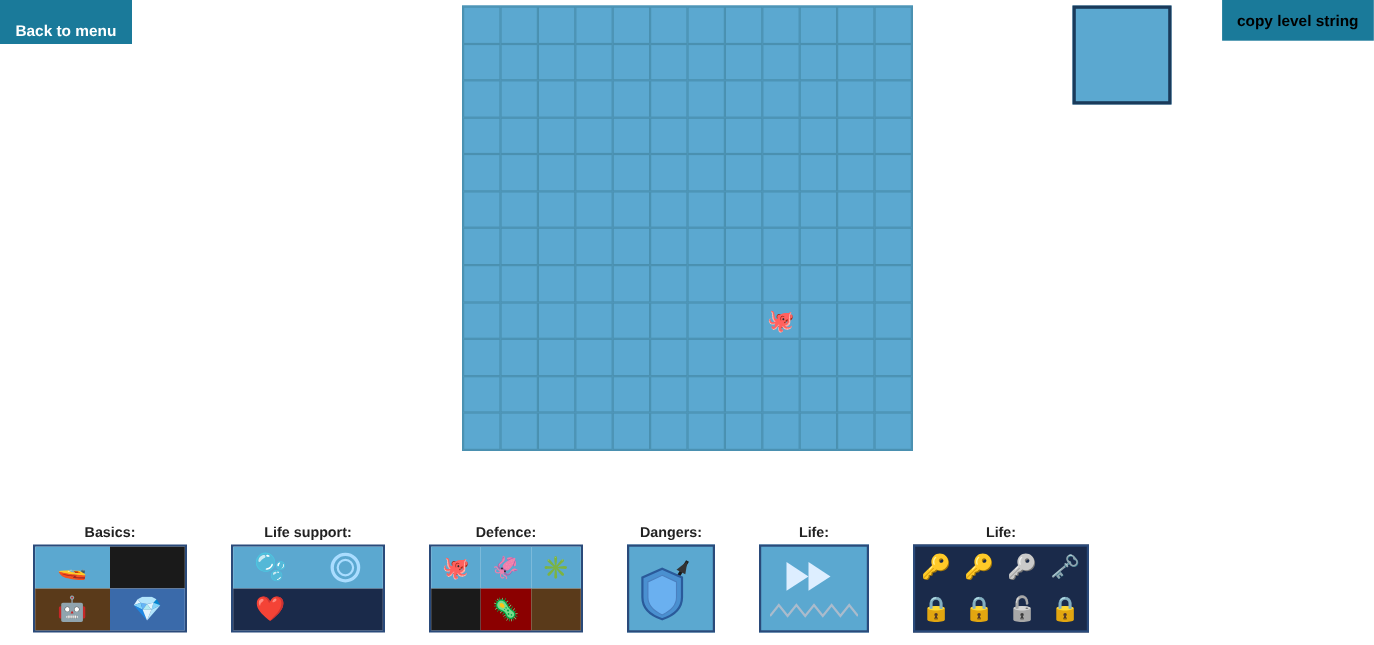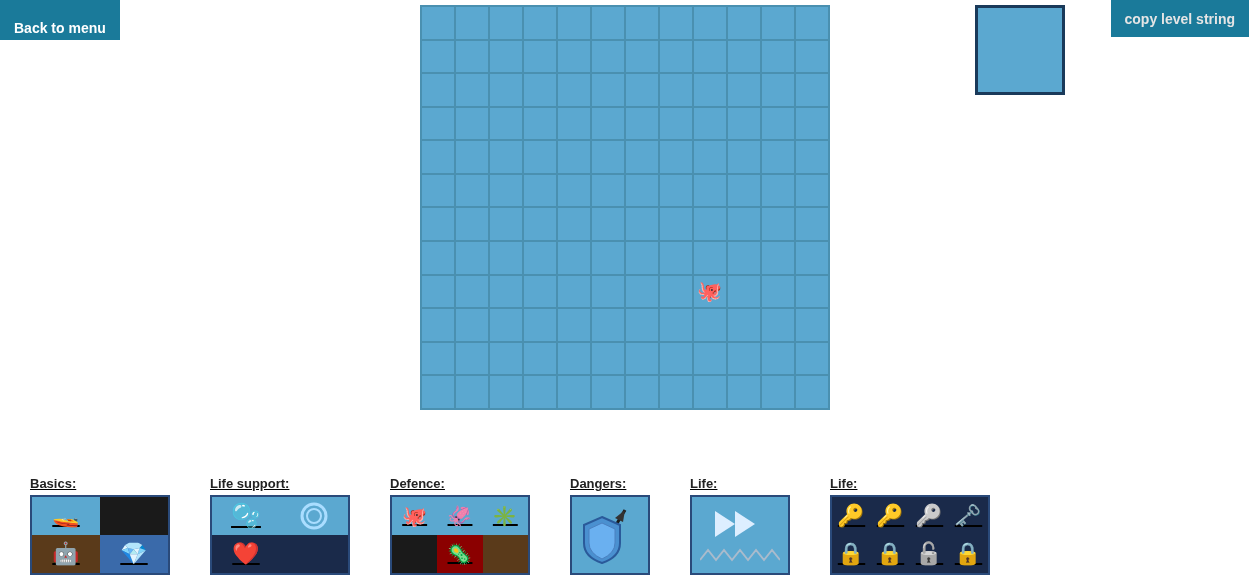--- a/index.html
+++ b/index.html
@@ -25,21 +25,21 @@
       cursor: pointer;
       font-weight: bold;
       height: 37px;
     }
 
     .copy-btn {
       position: absolute;
       top: 0;
       right: 0;
       background: #1a7a9a;
-      color: #e5e5e5;
+      color: #000000;
       border: none;
       padding: 8px 14px;
       font-size: 14px;
       cursor: pointer;
       font-weight: bold;
       height: 37px;
     }
 
     
     .main-grid {
@@ -78,23 +78,22 @@
       height: 120px;
       display: flex;
       align-items: flex-start;
       padding: 10px 30px;
       gap: 40px;
     }
 
     .category {
       display: flex;
       flex-direction: column;
-      align-items: flex-start;
+      align-items: center;
       gap: 4px;
-      text-decoration: underline;
     }
 
     .category-label {
       font-size: 13px;
       font-weight: bold;
       color: #222;
     }
 
     
     .basics-panel {

